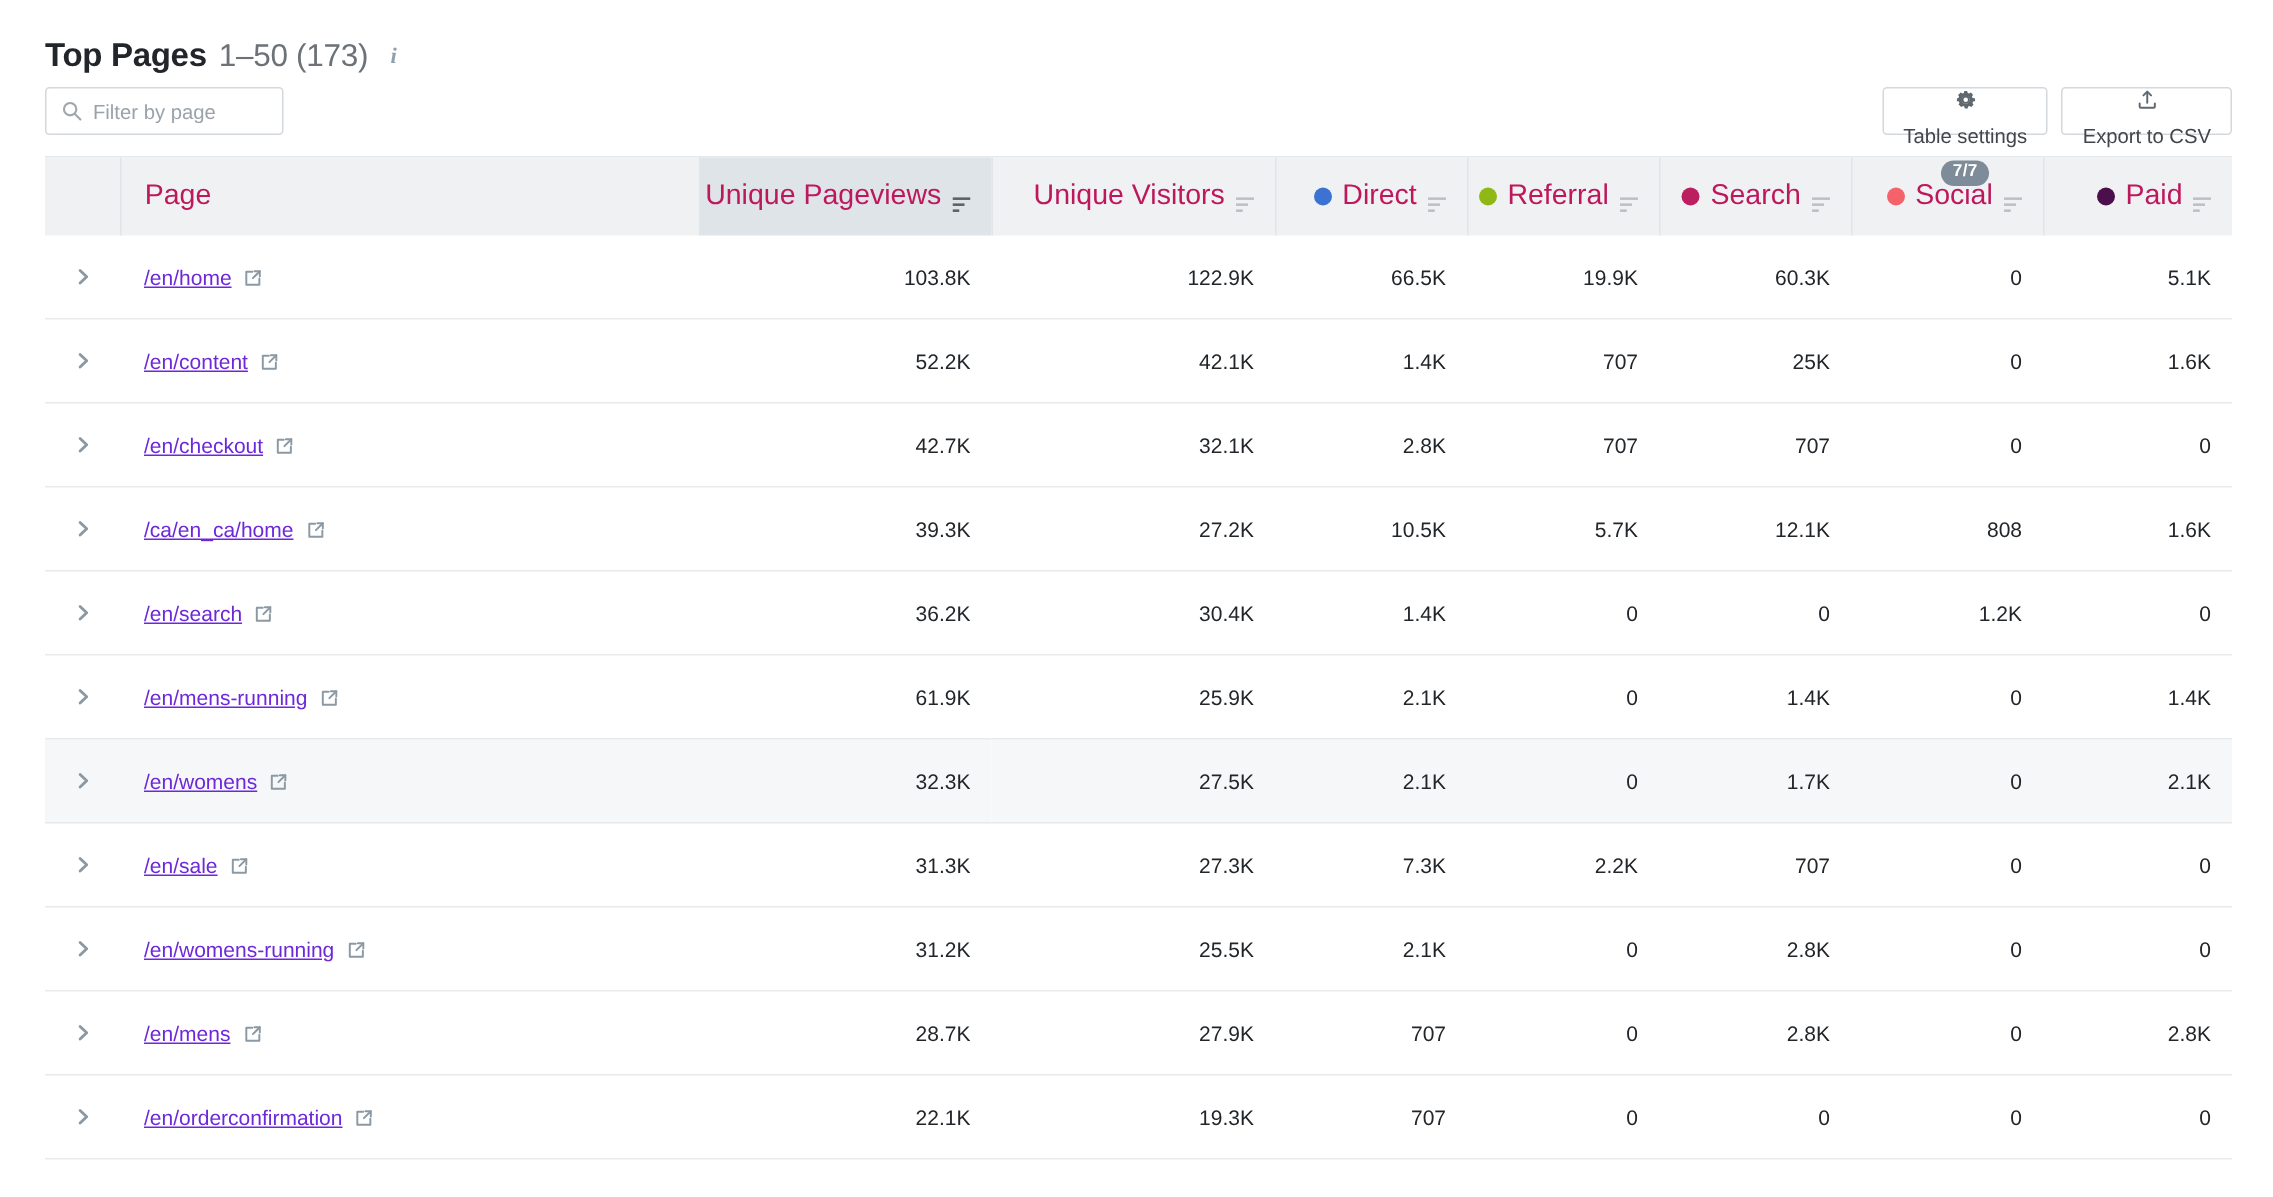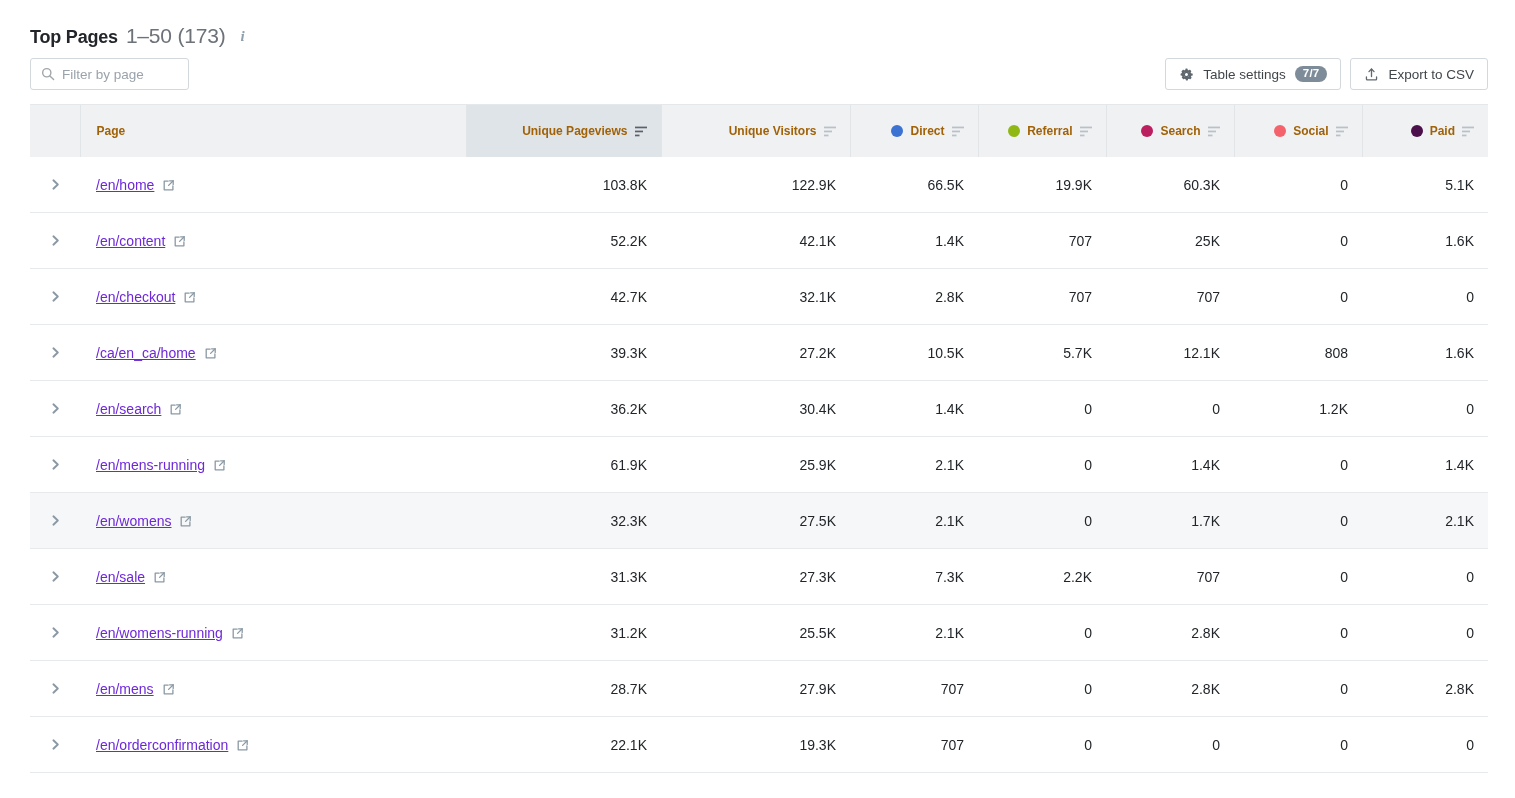--- a/index.html
+++ b/index.html
@@ -21,21 +21,21 @@
   }
 
   
   .header-row {
     display: flex;
     align-items: baseline;
     padding: 24px 0 0 30px;
     height: 52px;
   }
   .title-main {
-    font-size: 18px;
+    font-size: 22px;
     font-weight: bold;
     color: #222529;
     letter-spacing: -0.2px;
   }
   .title-range {
     font-size: 21px;
     font-weight: normal;
     color: #6c7278;
     margin-left: 8px;
     letter-spacing: -0.2px;
@@ -107,20 +107,21 @@
     border-radius: 3px;
     background: #fff;
     display: flex;
     align-items: center;
     padding: 0 13px;
     font-size: 13.5px;
     color: #41464b;
     cursor: pointer;
     gap: 9px;
     white-space: nowrap;
+    flex-direction: column;
   }
   .gear-icon, .export-icon { width: 15px; height: 15px; display:block; }
   .count-badge {
     background: #7e8c99;
     color: #fff;
     border-radius: 9px;
     font-size: 11.5px;
     padding: 2px 8px 3px;
     line-height: 1;
     font-weight: bold;
@@ -134,23 +135,23 @@
   }
   table {
     width: 100%;
     border-collapse: collapse;
     table-layout: fixed;
   }
 
   thead th {
     background: #eff1f3;
     height: 52px;
-    font-size: 12px;
-    font-weight: bold;
-    color: #a16207;
+    font-size: 19px;
+    font-weight: normal;
+    color: #be185d;
     padding: 0 14px;
     border-right: 1px solid #e1e5e8;
     vertical-align: middle;
     white-space: nowrap;
     cursor: pointer;
   }
   thead th.col-expand {
     background: #eff1f3;
     padding: 0;
     cursor: default;

